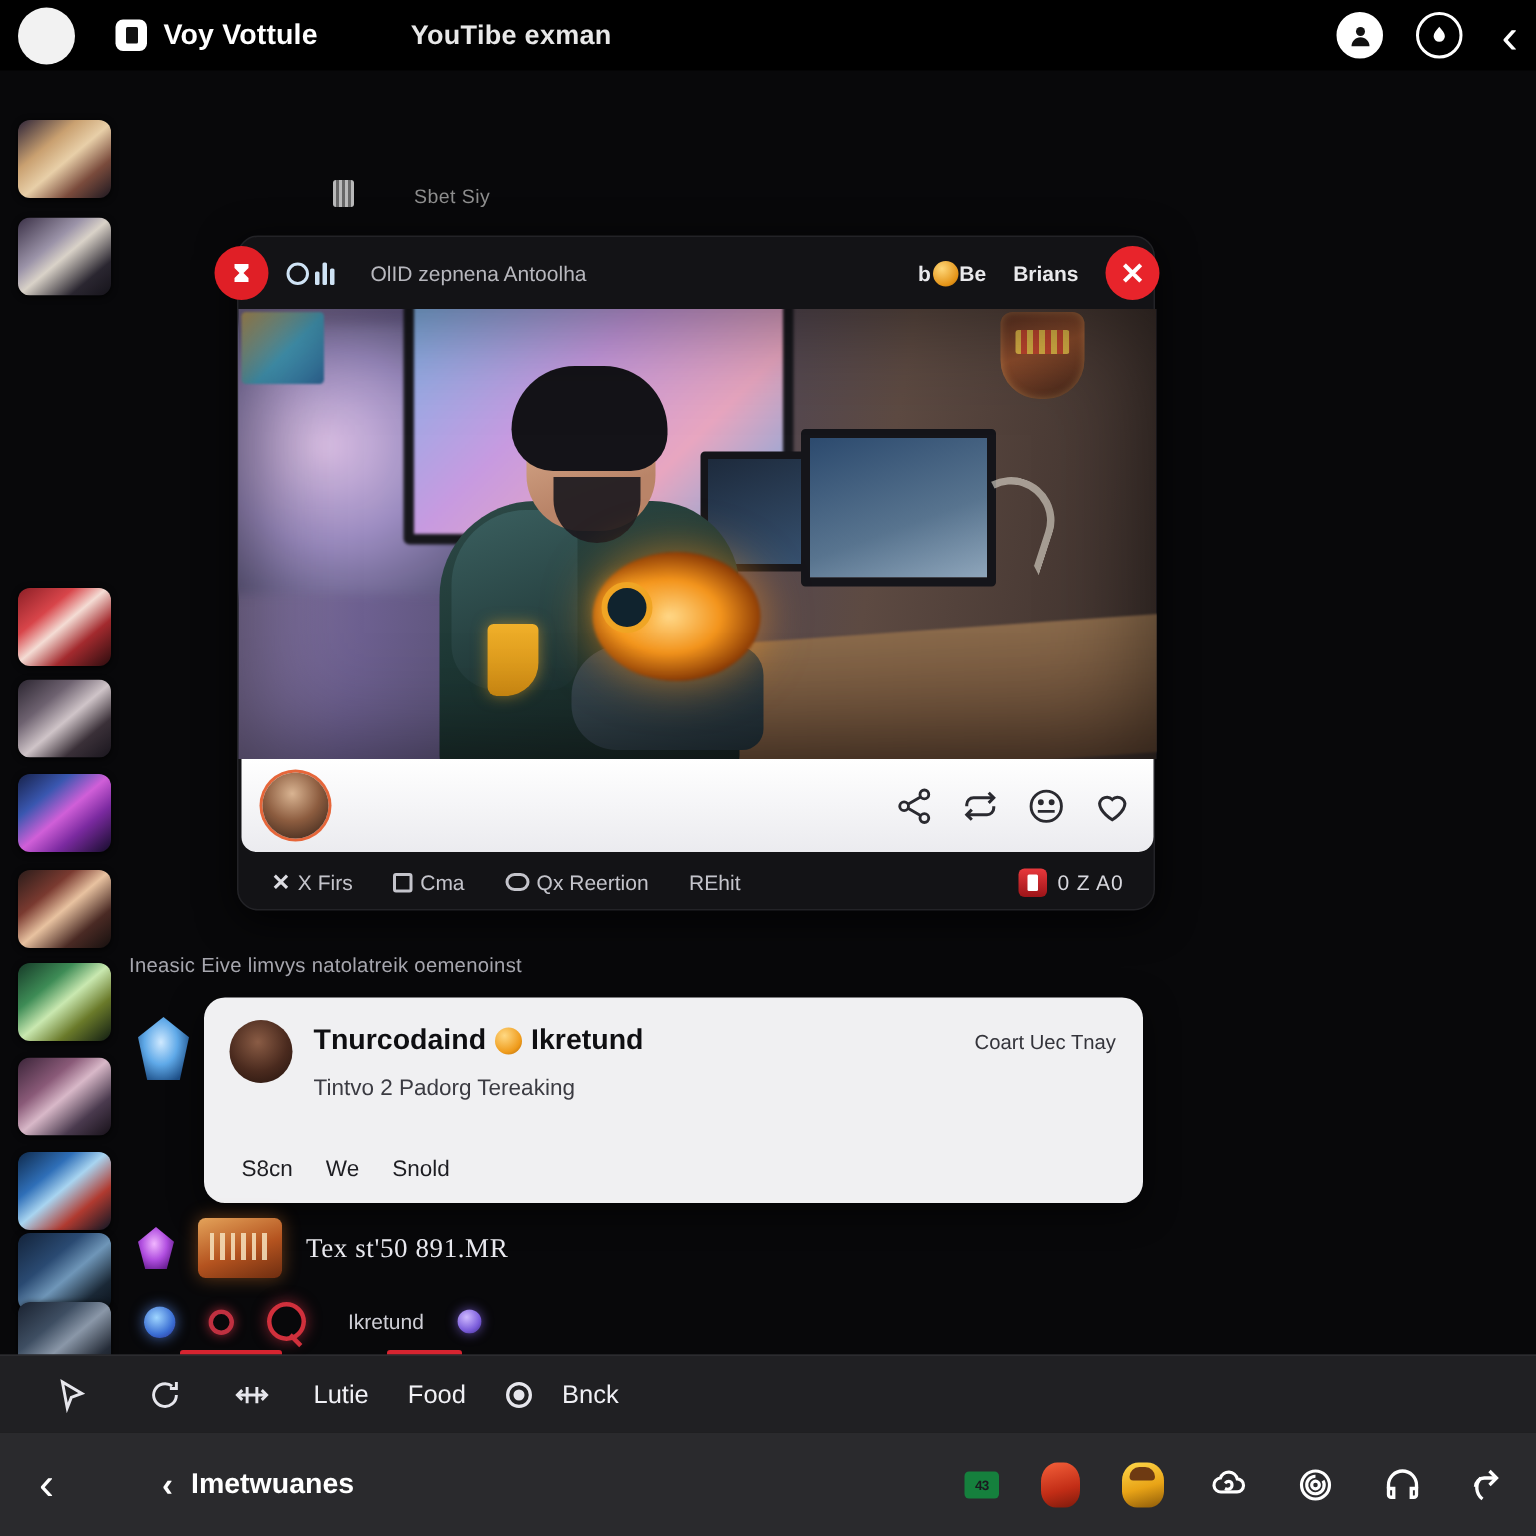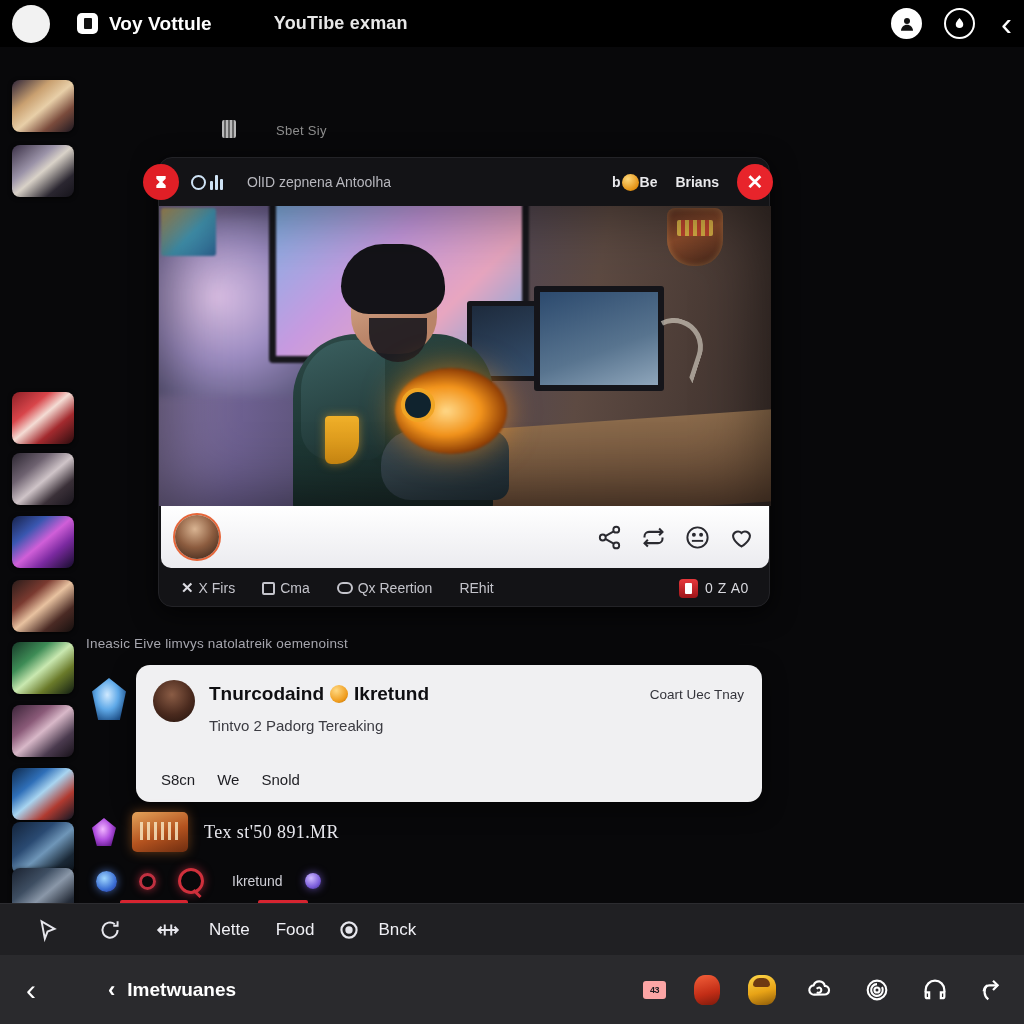--- a/index.html
+++ b/index.html
@@ -322,21 +322,21 @@
   
   .bottombar {
     position:absolute; left:0; top: 955px; width: 1024px; height: 69px;
     background: #2a2a2d; z-index: 32; display:flex; align-items:center;
   }
   .bb-chev { color:#fff; font-size: 30px; font-weight: 300; line-height: 1; }
   .bb-chev.small { font-size: 22px; font-weight: 600; }
   .bb-title { color:#fff; font-size: 19px; font-weight: 700; margin-left: 12px; white-space:nowrap;}
   .bb-right { margin-left:auto; display:flex; align-items:center; gap: 28px; padding-right: 16px; }
   .bb-tile {
-    width: 23px; height: 18px; border-radius: 3px; background:#fca5a5; color:#1a1a1f;
+    width: 23px; height: 18px; border-radius: 3px; background:#15803d; color:#1a1a1f;
     font-size: 9px; font-weight:700; display:flex;align-items:center;justify-content:center; letter-spacing:-.5px;
   }
   .bb-blob1 { width: 26px; height: 30px; border-radius: 42% 42% 38% 38%;
     background: linear-gradient(165deg,#f4603a,#c22d16 60%,#7c1a0c);}
   .bb-blob2 { width: 28px; height: 30px; border-radius: 40% 40% 36% 36%;
     background: linear-gradient(165deg,#ffd84a,#e8a316 55%,#8c5a09); position:relative;}
   .bb-blob2::after { content:""; position:absolute; left:5px; top:3px; width:17px; height:9px;
     background: #6e3a12; border-radius: 8px 8px 3px 3px;}
   .bb-ic { width: 30px; height: 28px; color:#fff; }
   .bb-ic svg { width:100%; height:100%; display:block; }
@@ -570,21 +570,21 @@
         </svg>
     </div>
     <div class="tb-ic" style="margin-left:28px">
       <svg viewBox="0 0 24 24" fill="none" stroke="currentColor" stroke-width="1.8">
           <path d="M3 12h18"></path>
           <path d="M6 9l-3 3 3 3"></path>
           <path d="M18 9l3 3-3 3"></path>
           <path d="M9 7v10M15 7v10"></path>
         </svg>
     </div>
-    <div class="tb-lbl" style="margin-left:26px">Nette</div>
+    <div class="tb-lbl" style="margin-left:26px">Lutie</div>
     <div class="tb-lbl" style="margin-left:26px">Food</div>
     <div class="tb-ic" style="margin-left:20px">
       <svg viewBox="0 0 24 24" fill="none" stroke="currentColor" stroke-width="2">
           <circle cx="12" cy="12" r="7"></circle>
           <circle cx="12" cy="12" r="2.4" fill="currentColor"></circle>
         </svg>
     </div>
     <div class="tb-lbl" style="margin-left:14px">Bnck</div>
   </div>
 

